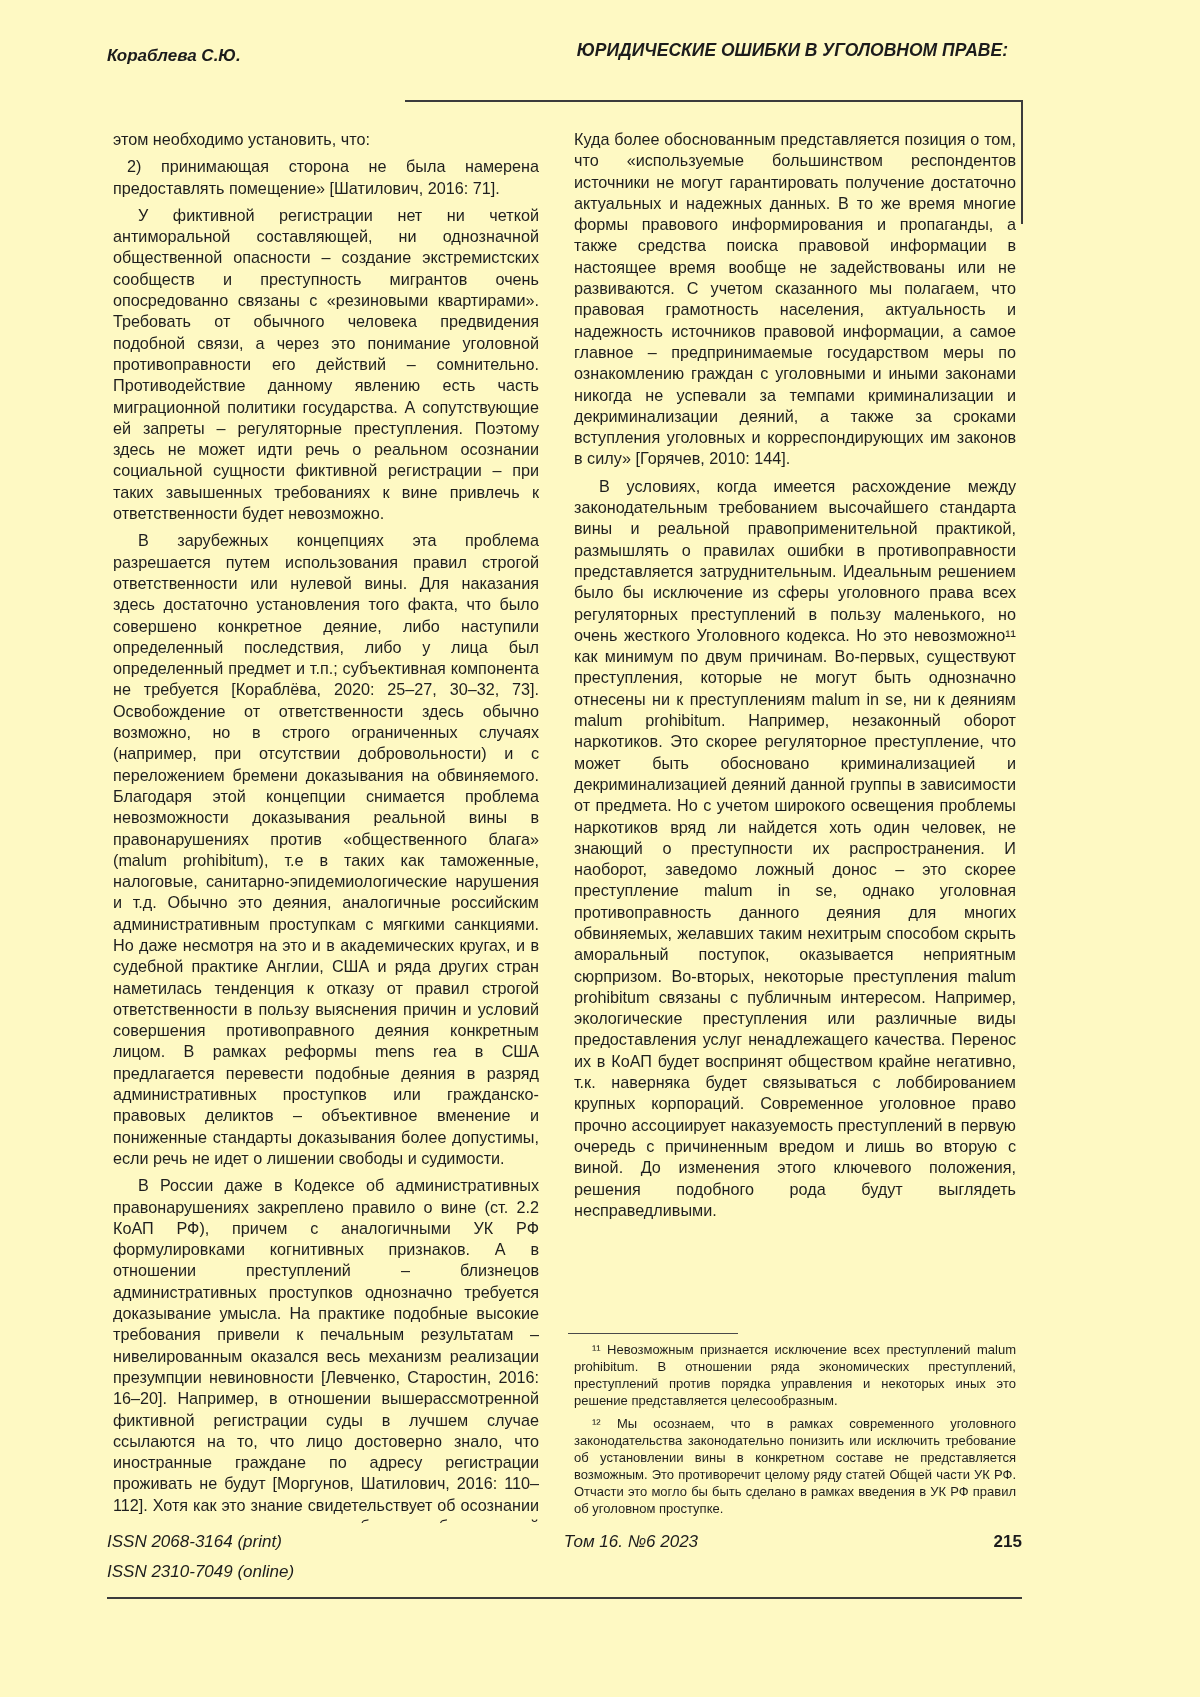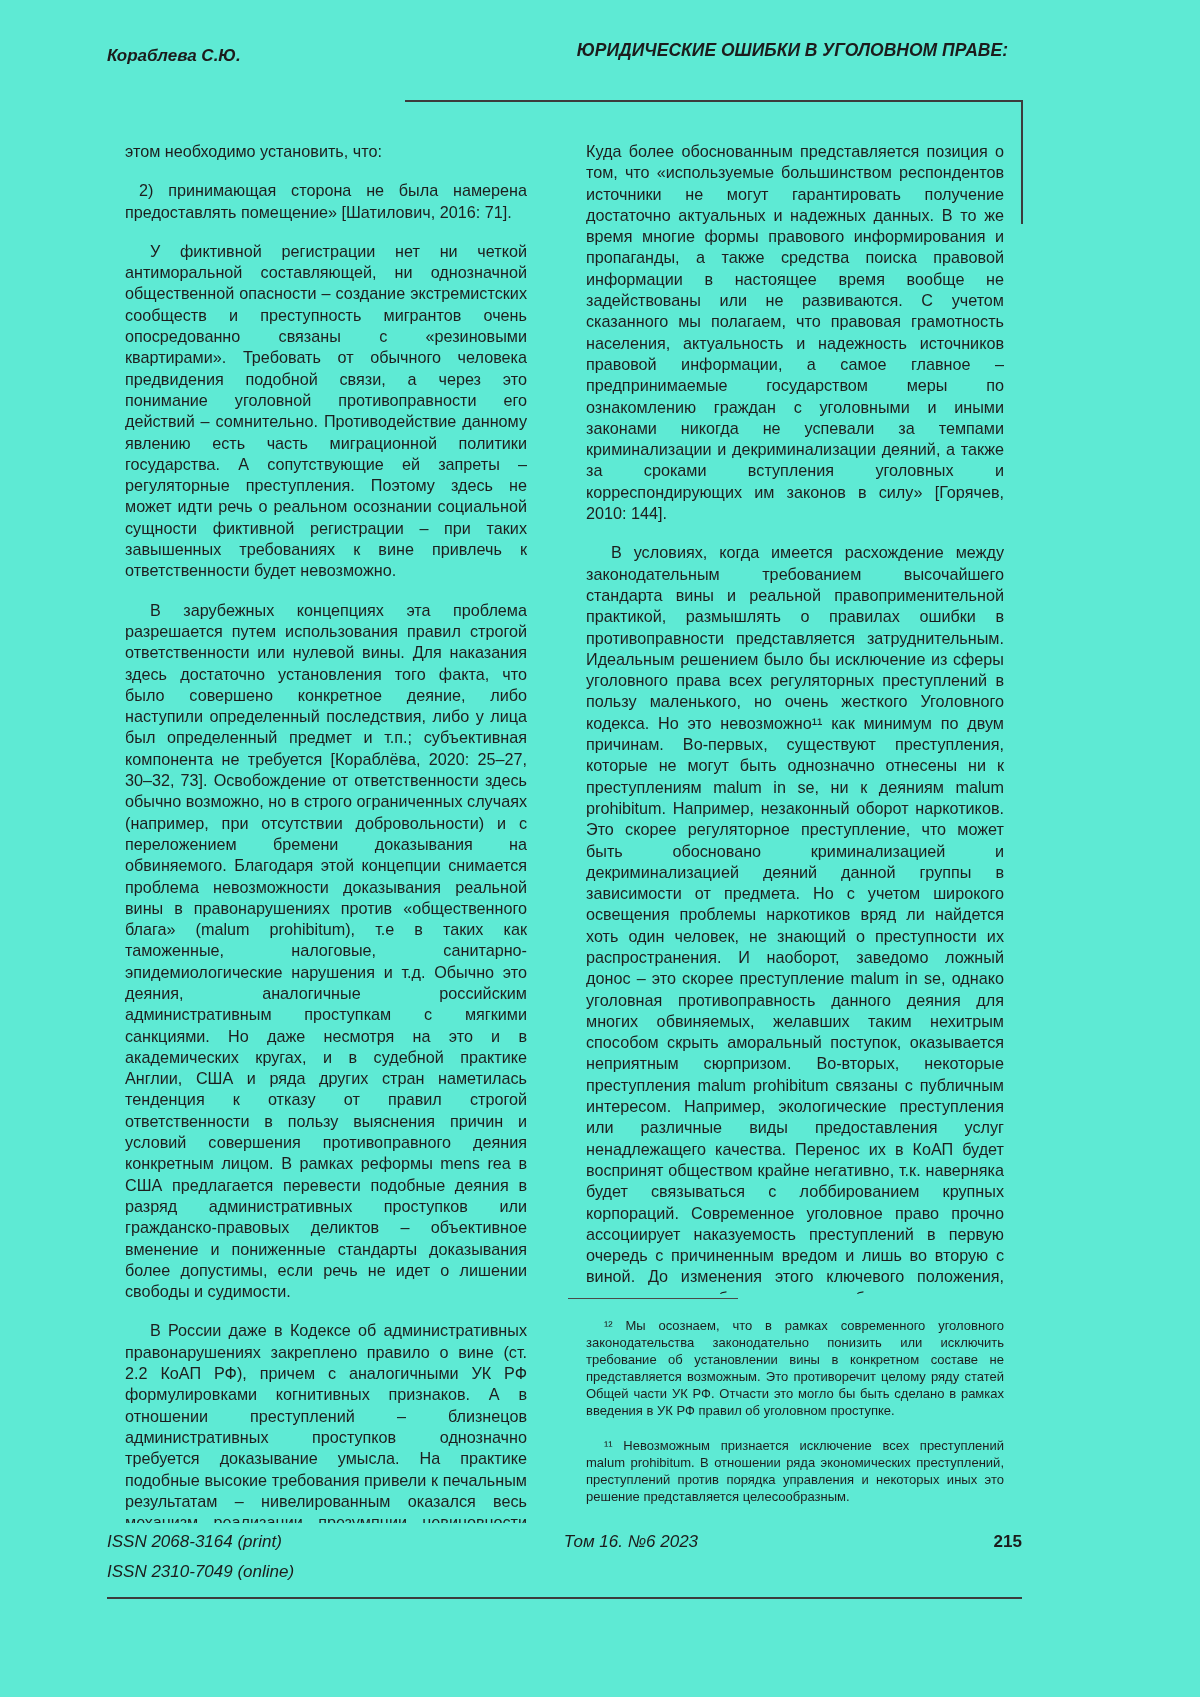--- a/index.html
+++ b/index.html
@@ -4,21 +4,21 @@
 <style>
   * { margin: 0; padding: 0; box-sizing: border-box; }
   html, body { background: #ffffff; }
   body { font-family: "Liberation Sans", sans-serif; }
 
   .page {
     position: relative;
     width: 1200px;
     height: 1697px;
     margin: 0 auto;
-    background: #5eead4;
+    background: #fef9c3;
     color: #1c1c1c;
     overflow: hidden;
   }
 
   
   .header {
     position: absolute;
     top: 38px; left: 107px;
     width: 915px;
     display: flex;
@@ -61,21 +61,21 @@
     grid-template-columns: 438px 454px;
     column-gap: 23px;
   }
   .col {
     font-size: 16.2px;
     line-height: 21.3px;
     text-align: justify;
     overflow: hidden;
     color: #1e1e1e;
   }
-  .col p { margin: 18px; }
+  .col p { margin: 6px; }
   .para-indent { text-indent: 25px; }
   .list-item { text-indent: 14px; }
 
   .col-right { display: flex; flex-direction: column; }
   .flow { flex: 0 1 auto; min-height: 0; overflow: hidden; }
 
   
   .footnotes {
     flex: 0 0 auto;
     margin-top: auto;
@@ -142,22 +142,22 @@
       <p class="para-indent">В России даже в Кодексе об административных правонарушениях закреплено правило о вине (ст. 2.2 КоАП РФ), причем с аналогичными УК РФ формулировками когнитивных признаков. А в отношении преступлений – близнецов административных проступков однозначно требуется доказывание умысла. На практике подобные высокие требования привели к печальным результатам – нивелированным оказался весь механизм реализации презумпции невиновности [Левченко, Старостин, 2016: 16–20]. Например, в отношении вышерассмотренной фиктивной регистрации суды в лучшем случае ссылаются на то, что лицо достоверно знало, что иностранные граждане по адресу регистрации проживать не будут [Моргунов, Шатилович, 2016: 110–112]. Хотя как это знание свидетельствует об осознании противоправности и тем более общественной опасности такого неоднозначного деяния, непонятно.</p>
     </section>
 
     <section class="col col-right">
       <div class="flow">
         <p>Куда более обоснованным представляется позиция о том, что «используемые большинством респондентов источники не могут гарантировать получение достаточно актуальных и надежных данных. В то же время многие формы правового информирования и пропаганды, а также средства поиска правовой информации в настоящее время вообще не задействованы или не развиваются. С учетом сказанного мы полагаем, что правовая грамотность населения, актуальность и надежность источников правовой информации, а самое главное – предпринимаемые государством меры по ознакомлению граждан с уголовными и иными законами никогда не успевали за темпами криминализации и декриминализации деяний, а также за сроками вступления уголовных и корреспондирующих им законов в силу» [Горячев, 2010: 144].</p>
         <p class="para-indent">В условиях, когда имеется расхождение между законодательным требованием высочайшего стандарта вины и реальной правоприменительной практикой, размышлять о правилах ошибки в противоправности представляется затруднительным. Идеальным решением было бы исключение из сферы уголовного права всех регуляторных преступлений в пользу маленького, но очень жесткого Уголовного кодекса. Но это невозможно¹¹ как минимум по двум причинам. Во-первых, существуют преступления, которые не могут быть однозначно отнесены ни к преступлениям malum in se, ни к деяниям malum prohibitum. Например, незаконный оборот наркотиков. Это скорее регуляторное преступление, что может быть обосновано криминализацией и декриминализацией деяний данной группы в зависимости от предмета. Но с учетом широкого освещения проблемы наркотиков вряд ли найдется хоть один человек, не знающий о преступности их распространения. И наоборот, заведомо ложный донос – это скорее преступление malum in se, однако уголовная противоправность данного деяния для многих обвиняемых, желавших таким нехитрым способом скрыть аморальный поступок, оказывается неприятным сюрпризом. Во-вторых, некоторые преступления malum prohibitum связаны с публичным интересом. Например, экологические преступления или различные виды предоставления услуг ненадлежащего качества. Перенос их в КоАП будет воспринят обществом крайне негативно, т.к. наверняка будет связываться с лоббированием крупных корпораций. Современное уголовное право прочно ассоциирует наказуемость преступлений в первую очередь с причиненным вредом и лишь во вторую с виной. До изменения этого ключевого положения, решения подобного рода будут выглядеть несправедливыми.</p>
       </div>
       <div class="footnotes">
         <div class="footnote-rule"></div>
+        <p class="footnote">¹¹ Невозможным признается исключение всех преступлений malum prohibitum. В отношении ряда экономических преступлений, преступлений против порядка управления и некоторых иных это решение представляется целесообразным.</p>
         <p class="footnote">¹² Мы осознаем, что в рамках современного уголовного законодательства законодательно понизить или исключить требование об установлении вины в конкретном составе не представляется возможным. Это противоречит целому ряду статей Общей части УК РФ. Отчасти это могло бы быть сделано в рамках введения в УК РФ правил об уголовном проступке.</p>
-        <p class="footnote">¹¹ Невозможным признается исключение всех преступлений malum prohibitum. В отношении ряда экономических преступлений, преступлений против порядка управления и некоторых иных это решение представляется целесообразным.</p>
       </div>
     </section>
 
   </main>
 
   <footer class="footer">
     <div class="footer-issn">
       <div>ISSN 2068-3164 (print)</div>
       <div>ISSN 2310-7049 (online)</div>
     </div>

